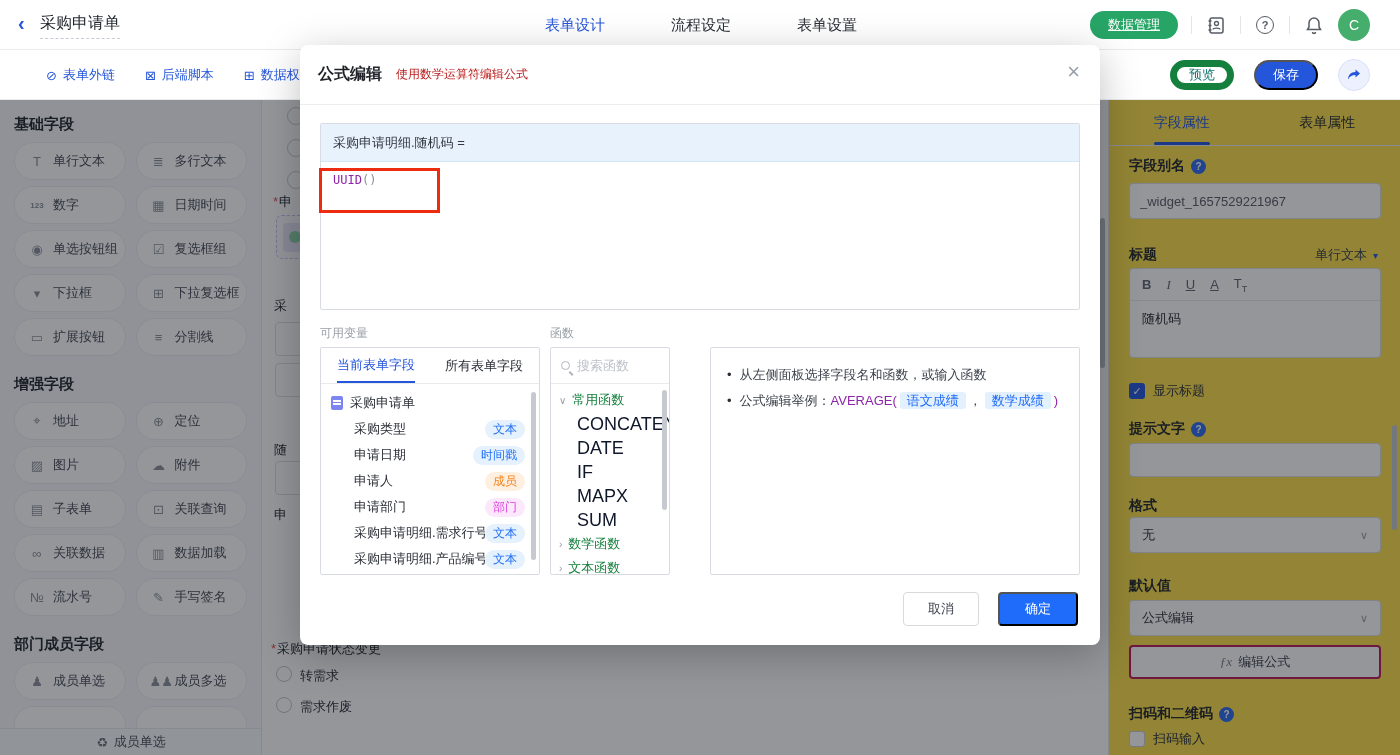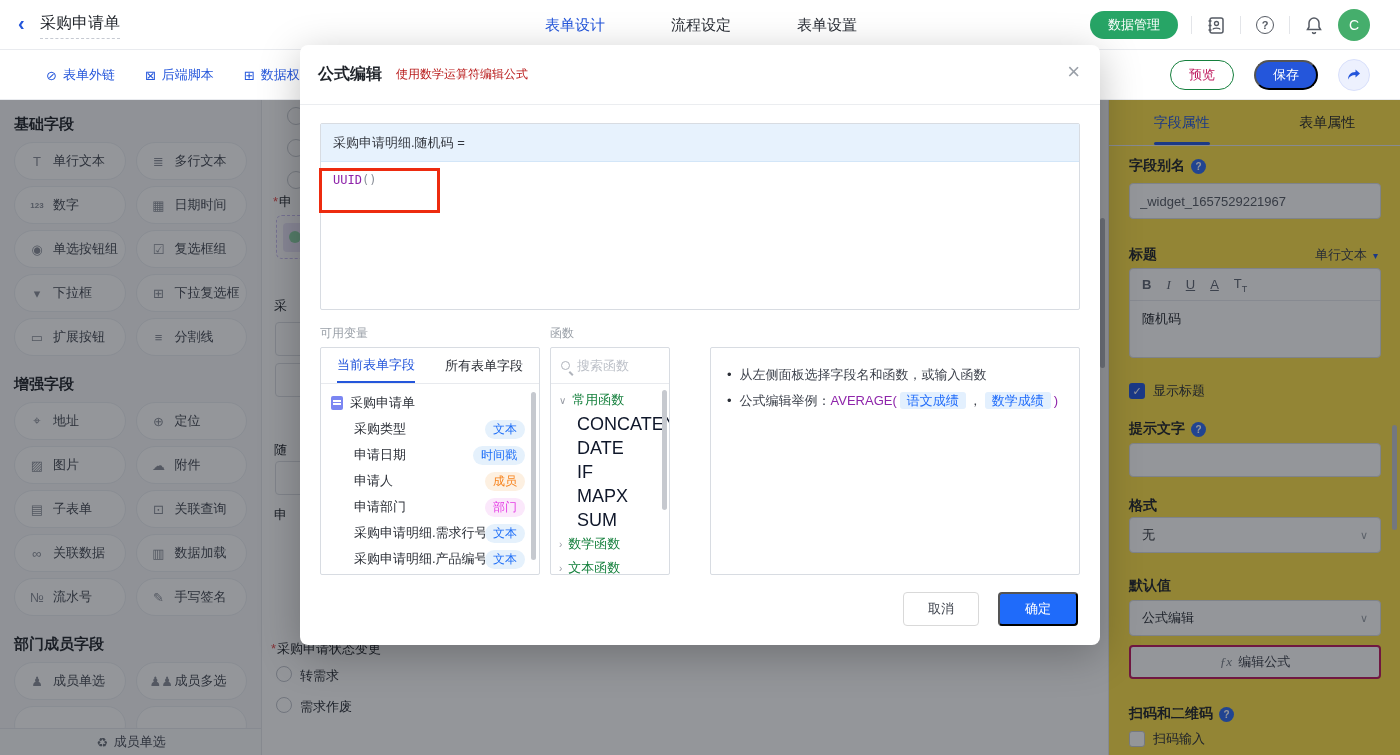--- a/index.html
+++ b/index.html
@@ -8,33 +8,33 @@
   .screen { position:relative; width:1400px; height:755px; background:#fff; overflow:hidden; }
 
   
   .topnav { position:absolute; left:0; top:0; width:1400px; height:50px; background:#fff; border-bottom:1px solid #e9ebef; z-index:10; }
   .back { position:absolute; left:18px; top:12px; font-size:20px; font-weight:bold; color:#2456db; cursor:pointer; }
   .doc-title { position:absolute; left:40px; top:13px; font-size:16px; color:#1f2329; font-weight:500; padding-bottom:4px; border-bottom:1px dashed #c6cad2; }
   .nav-tabs { position:absolute; left:545px; top:0; height:50px; display:flex; align-items:center; gap:66px; }
   .nav-tab { font-size:15px; color:#2a2e36; cursor:pointer; white-space:nowrap; }
   .nav-tab.active { color:#2456db; }
   .nav-right { position:absolute; right:30px; top:0; height:50px; display:flex; align-items:center; gap:13px; }
-  .pill-green { height:28px; padding:0 18px; border-radius:14px; background:#27a566; color:#fff; font-size:13px; display:flex; align-items:center; cursor:pointer; }
+  .pill-green { height:28px; padding:0 18px; border-radius:14px; background:#27a566; color:#fff; font-size:13px; display:flex; align-items:center; cursor:pointer;text-decoration:underline; }
   .vdiv { width:1px; height:18px; background:#e3e5e9; }
   .icon-btn { width:22px; height:22px; display:flex; align-items:center; justify-content:center; cursor:pointer; }
   .help-circle { width:18px; height:18px; border:1.5px solid #565b64; border-radius:50%; color:#565b64; font-size:11px; font-weight:bold; display:flex; align-items:center; justify-content:center; }
   .avatar { width:32px; height:32px; border-radius:50%; background:#45ae6c; color:#fff; font-size:14px; display:flex; align-items:center; justify-content:center; cursor:pointer; }
 
   
   .toolbar { position:absolute; left:0; top:50px; width:1400px; height:50px; background:#fff; border-bottom:1px solid #e9ebef; z-index:9; }
   .tb-links { position:absolute; left:46px; top:0; height:50px; display:flex; align-items:center; gap:30px; }
   .tb-link { display:flex; align-items:center; gap:6px; color:#2456db; font-size:13px; cursor:pointer; white-space:nowrap; }
   .tb-link .g { font-size:13px; }
   .tb-right { position:absolute; right:30px; top:0; height:50px; display:flex; align-items:center; gap:20px; }
-  .btn-preview { width:64px; height:30px; border-radius:15px; border:1px solid #15803d; color:#be185d; background:#fff; font-size:13px; display:flex; align-items:center; justify-content:center; cursor:pointer; }
+  .btn-preview { width:64px; height:30px; border-radius:15px; border:7px solid #15803d; color:#0f766e; background:#fff; font-size:13px; display:flex; align-items:center; justify-content:center; cursor:pointer; }
   .btn-save { width:64px; height:30px; border-radius:15px; background:#2456db; color:#fff; font-size:13px; display:flex; align-items:center; justify-content:center; cursor:pointer; }
   .btn-share { width:32px; height:32px; border-radius:50%; background:#edf1fe; border:1px solid #d9e0fb; display:flex; align-items:center; justify-content:center; cursor:pointer; }
 
   
   .sidebar { position:absolute; left:0; top:100px; width:262px; height:655px; background:#f7f8fa; border-right:1px solid #e6e8ec; padding:0 14px; overflow:hidden; }
   .side-h { font-size:15px; font-weight:700; color:#1f2329; margin:19px 0 8px 0; }
   .side-h.first { margin-top:15px; }
   .fgrid { display:grid; grid-template-columns:1fr 1fr; gap:6px 10px; }
   .fbtn { height:38px; border-radius:19px; background:#fff; border:1px solid #eceef2; display:flex; align-items:center; padding-left:13px; gap:7px; cursor:pointer; overflow:hidden; }
   .fbtn .fi { width:18px; text-align:center; font-size:13px; color:#8a8f99; flex:none; }

